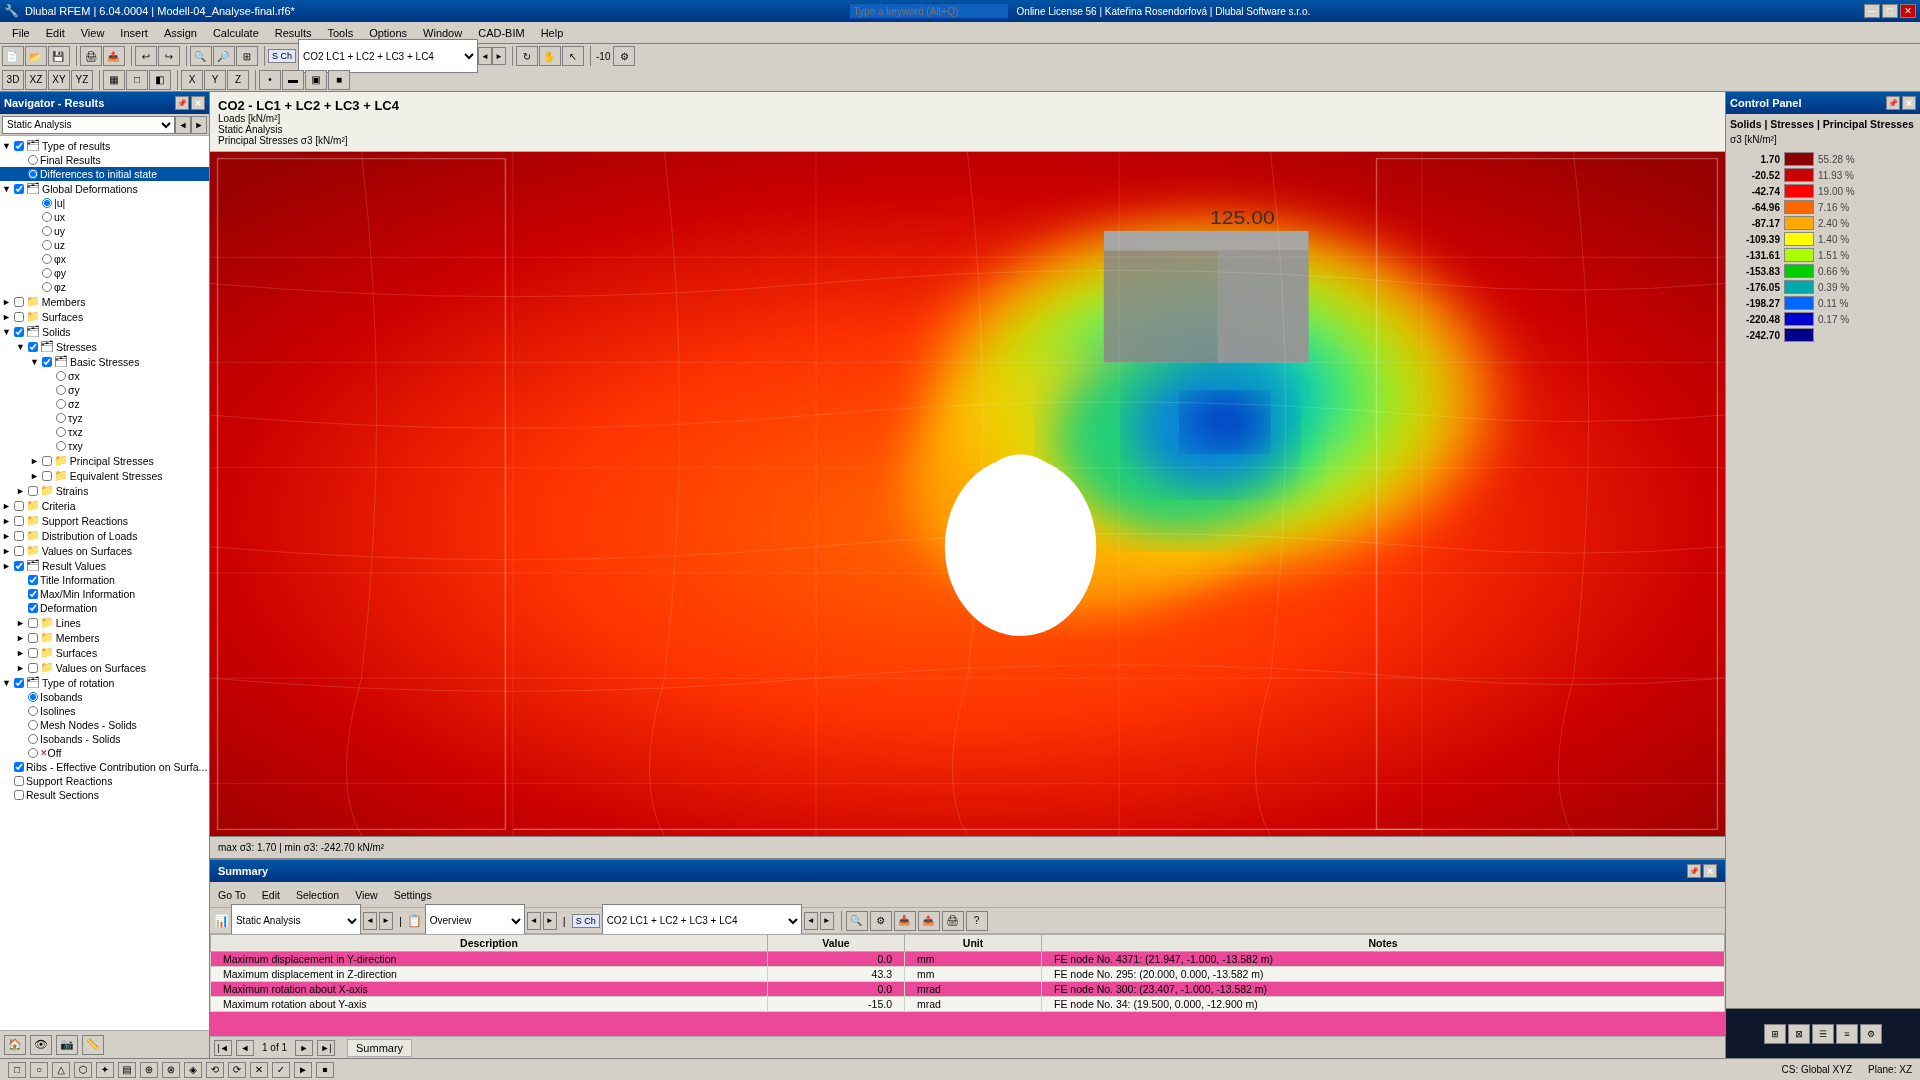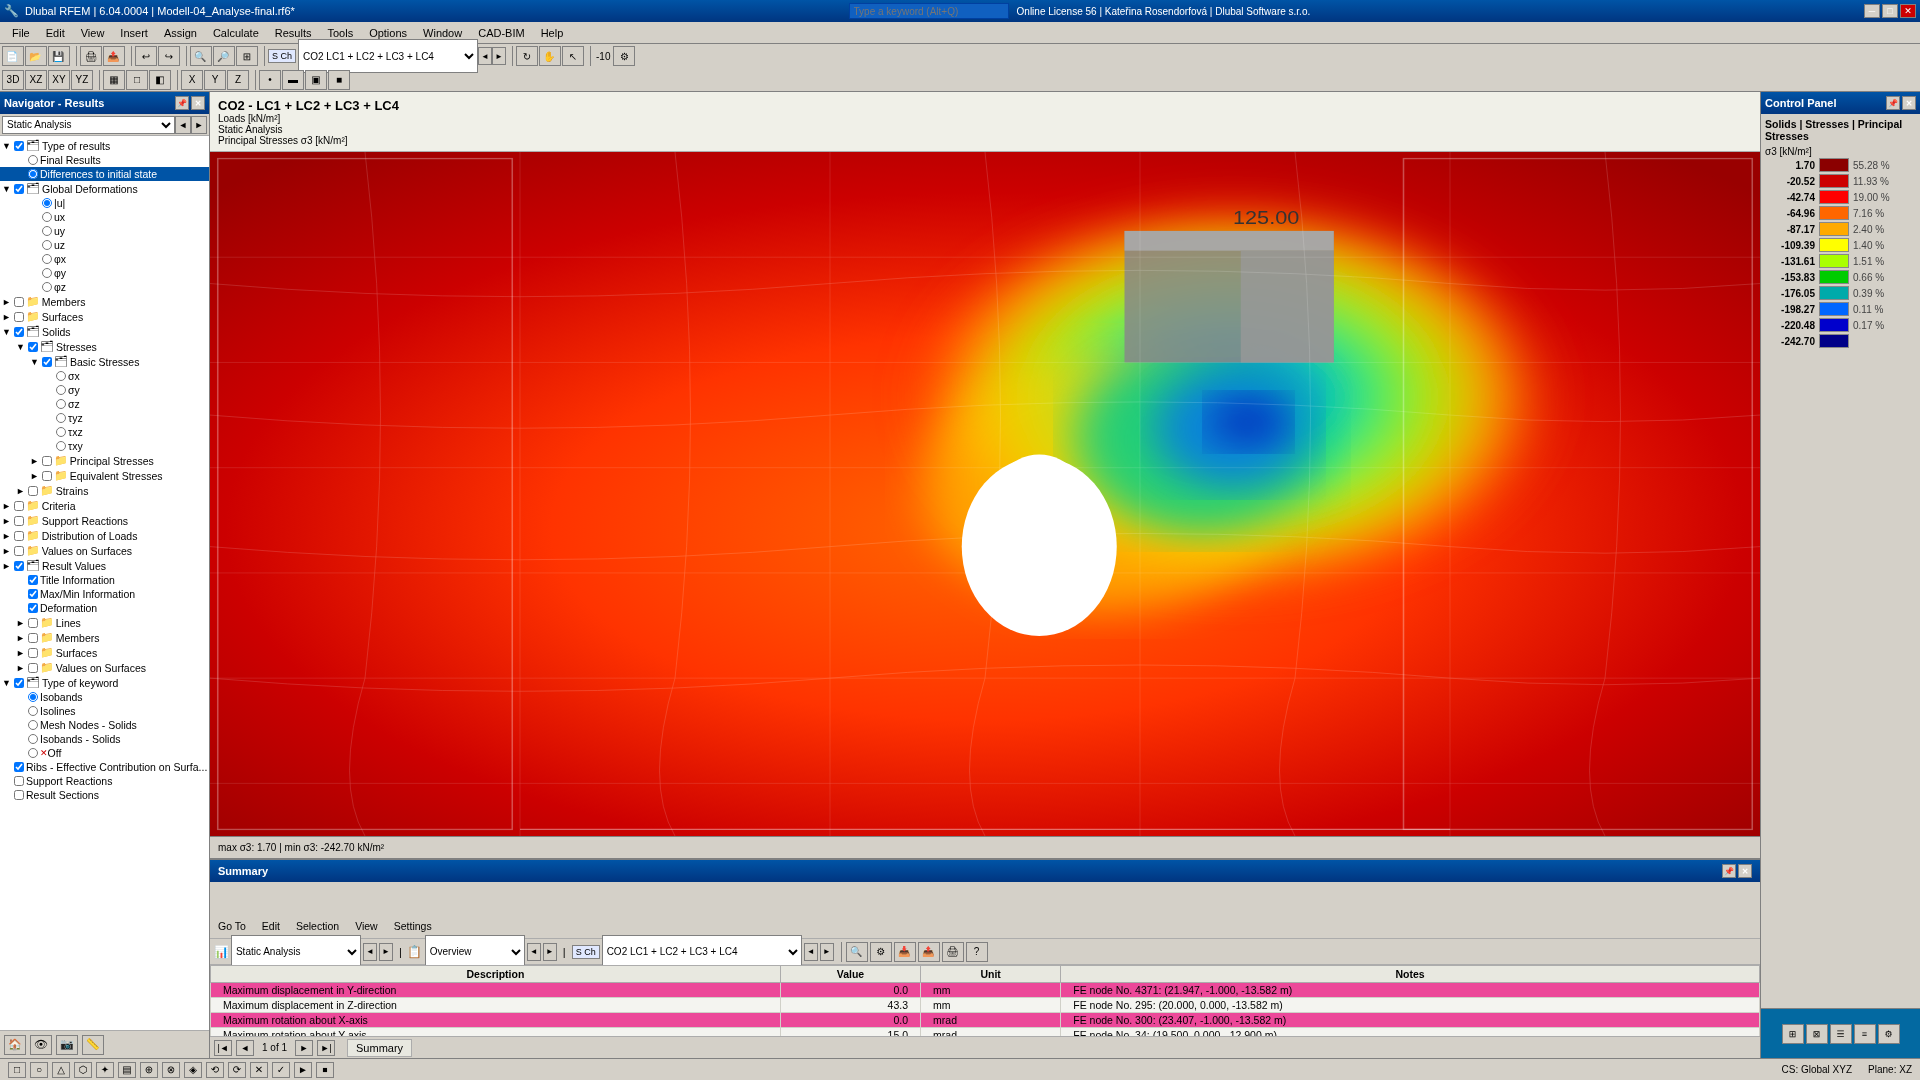--- a/index.html
+++ b/index.html
@@ -47,39 +47,39 @@
     
     #viewport-area { flex: 1; display: flex; flex-direction: column; overflow: hidden; }
     #viewport-header { height: 60px; background: #f0f0e8; border-bottom: 1px solid #acacac; padding: 4px 8px; display: flex; flex-direction: column; justify-content: center; }
     #viewport-main { flex: 1; position: relative; overflow: hidden; }
 
     #viewport-status { height: 22px; background: #d4d0c8; border-top: 1px solid #808080; display: flex; align-items: center; padding: 0 8px; font-size: 10px; }
 
     
     #summary-panel { height: 200px; background: #d4d0c8; border-top: 2px solid #808080; display: flex; flex-direction: column; }
     #summary-header { height: 22px; background: linear-gradient(to bottom, #0054a6, #003580); color: #fff; display: flex; align-items: center; justify-content: space-between; padding: 0 8px; font-size: 11px; font-weight: bold; }
-    #summary-toolbar { height: 26px; background: #d4d0c8; display: flex; align-items: center; padding: 1px 4px; gap: 8px; border-bottom: 1px solid #acacac; margin-top: 31px; }
+    #summary-toolbar { height: 26px; background: #d4d0c8; display: flex; align-items: center; padding: 1px 4px; gap: 8px; border-bottom: 1px solid #acacac; }
     .summary-menu { font-size: 10.5px; cursor: pointer; padding: 1px 4px; }
     #summary-toolbar2 { height: 26px; background: #d4d0c8; display: flex; align-items: center; padding: 1px 4px; gap: 2px; border-bottom: 1px solid #acacac; }
     #summary-table-area { flex: 1; overflow: auto; background: #ec4899; }
     #summary-table { width: 100%; border-collapse: collapse; font-size: 10.5px; }
     #summary-table th { background: #e8e8e0; border: 1px solid #acacac; padding: 2px 6px; font-weight: bold; text-align: center; }
     #summary-table td { border: 1px solid #d0d0c8; padding: 1px 12px; }
     #summary-table tr:nth-child(even) td { background: #f4f4f0; }
     #summary-table td:nth-child(2) { text-align: right; }
     #summary-footer { height: 22px; background: #d4d0c8; display: flex; align-items: center; padding: 0 4px; gap: 4px; border-top: 1px solid #acacac; }
     .footer-nav-btn { width: 18px; height: 16px; background: #d4d0c8; border: 1px solid #808080; font-size: 9px; display: flex; align-items: center; justify-content: center; cursor: pointer; }
 
     
-    #control-panel { width: 160px; background: #0369a1; border-left: 1px solid #808080; display: flex; flex-direction: column; overflow: hidden; }
+    #control-panel { width: 195px; background: #0f172a; border-left: 1px solid #808080; display: flex; flex-direction: column; overflow: hidden; }
     #cp-header { height: 22px; background: linear-gradient(to bottom, #0054a6, #003580); color: #fff; display: flex; align-items: center; justify-content: space-between; padding: 0 4px; font-size: 11px; font-weight: bold; }
     #cp-header-controls { display: flex; gap: 2px; }
     #cp-content { flex: 1; overflow-y: auto; padding: 4px; background: #d4d0c8; }
     #cp-title { font-size: 10.5px; font-weight: bold; margin-bottom: 4px; }
-    #cp-subtitle { font-size: 10px; margin-bottom: 0; }
+    #cp-subtitle { font-size: 10px; margin-bottom: 6px; }
 
     
     #legend { display: flex; flex-direction: column; gap: 0; }
     .legend-row { display: flex; align-items: center; gap: 4px; height: 16px; }
     .legend-value { width: 50px; text-align: right; font-size: 10px; font-weight: bold; }
     .legend-bar { width: 30px; height: 14px; }
     .legend-pct { font-size: 10px; color: #444; }
 
     
     #statusbar { height: 22px; background: #d4d0c8; border-top: 1px solid #808080; display: flex; align-items: center; justify-content: space-between; padding: 0 8px; font-size: 10px; }
@@ -453,21 +453,21 @@
           <span class="tree-indent"></span>
           <span class="tree-toggle">►</span>
           <input type="checkbox" class="tree-check" style="">
           <span class="tree-icon" style="font-size: 11px;">📁</span>
           <span class="tree-label">Values on Surfaces</span>
         </div>
         <div class="tree-item">
           <span class="tree-toggle">▼</span>
           <input type="checkbox" class="tree-check" checked="" style="">
           <span class="tree-icon" style="font-size: 11px;">🗂</span>
-          <span class="tree-label">Type of keyword</span>
+          <span class="tree-label">Type of rotation</span>
         </div>
         <div class="tree-item">
           <span class="tree-indent"></span>
           <span class="tree-toggle"> </span>
           <input type="radio" class="tree-radio" checked="" style="">
           <span class="tree-label">Isobands</span>
         </div>
         <div class="tree-item">
           <span class="tree-indent"></span>
           <span class="tree-toggle"> </span>

